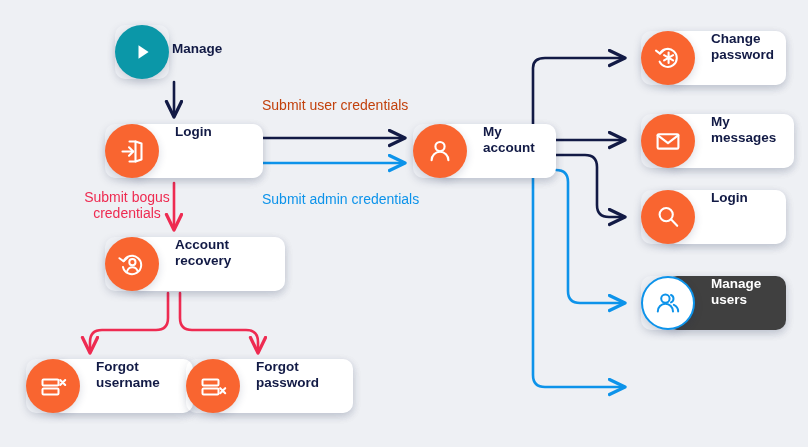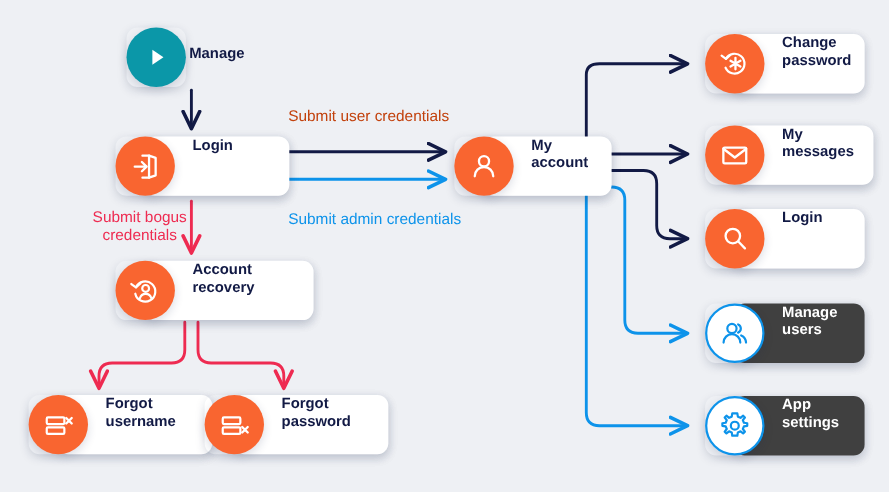--- a/index.html
+++ b/index.html
@@ -253,26 +253,14 @@
     <span class="badge">
       <svg width="32" height="32" viewBox="0 0 32 32" fill="none" stroke="#0d93ea" stroke-width="2" stroke-linecap="round" stroke-linejoin="round">
         <circle cx="13.4" cy="11.6" r="4.2"></circle>
         <path d="M5.8,24.4 a7.6,7.6 0 0 1 15.2,0"></path>
         <path d="M19.0,8.0 a4.0,4.0 0 0 1 0,7.4"></path>
         <path d="M21.8,17.9 a7.3,7.3 0 0 1 4.4,6.5"></path>
       </svg>
     </span>
   </div>
 
-  <div class="node admin" style="left:641px;top:360px;width:145px;">
-    <div class="pill" style="width:119px;">
-      <span class="label" style="margin-left:44px;">App
-settings</span>
-    </div>
-    <span class="badge">
-      <svg width="32" height="32" viewBox="0 0 32 32" fill="none" stroke="#0d93ea" stroke-width="2" stroke-linecap="round" stroke-linejoin="round">
-        <circle cx="16" cy="16" r="3.6"></circle>
-        <path d="M16,4.8 l2.3,0 0.5,3.0 2.4,1.0 2.4,-1.9 1.6,1.6 -1.9,2.4 1.0,2.4 3.0,0.5 0,2.3 -3.0,0.5 -1.0,2.4 1.9,2.4 -1.6,1.6 -2.4,-1.9 -2.4,1.0 -0.5,3.0 -2.3,0 -2.3,0 -0.5,-3.0 -2.4,-1.0 -2.4,1.9 -1.6,-1.6 1.9,-2.4 -1.0,-2.4 -3.0,-0.5 0,-2.3 3.0,-0.5 1.0,-2.4 -1.9,-2.4 1.6,-1.6 2.4,1.9 2.4,-1.0 0.5,-3.0 z"></path>
-      </svg>
-    </span>
-  </div>
 
 </div>
 
 </body></html>

